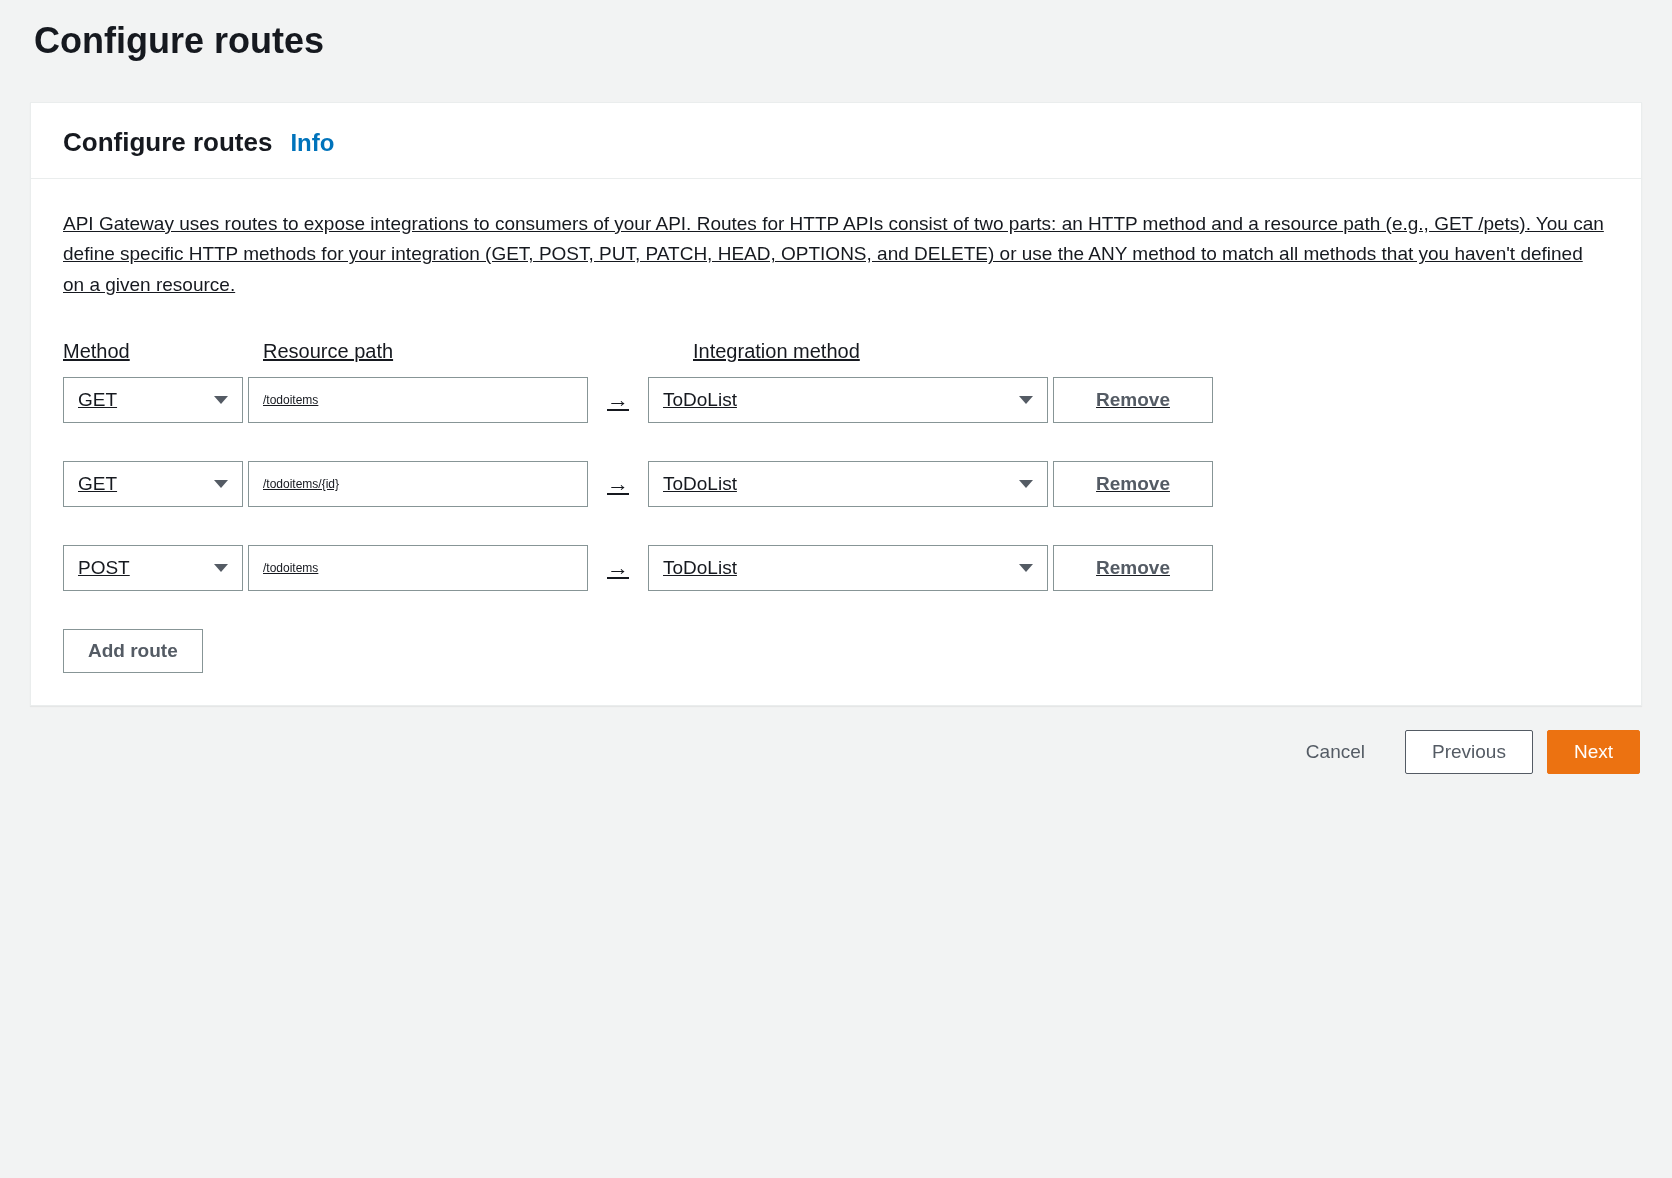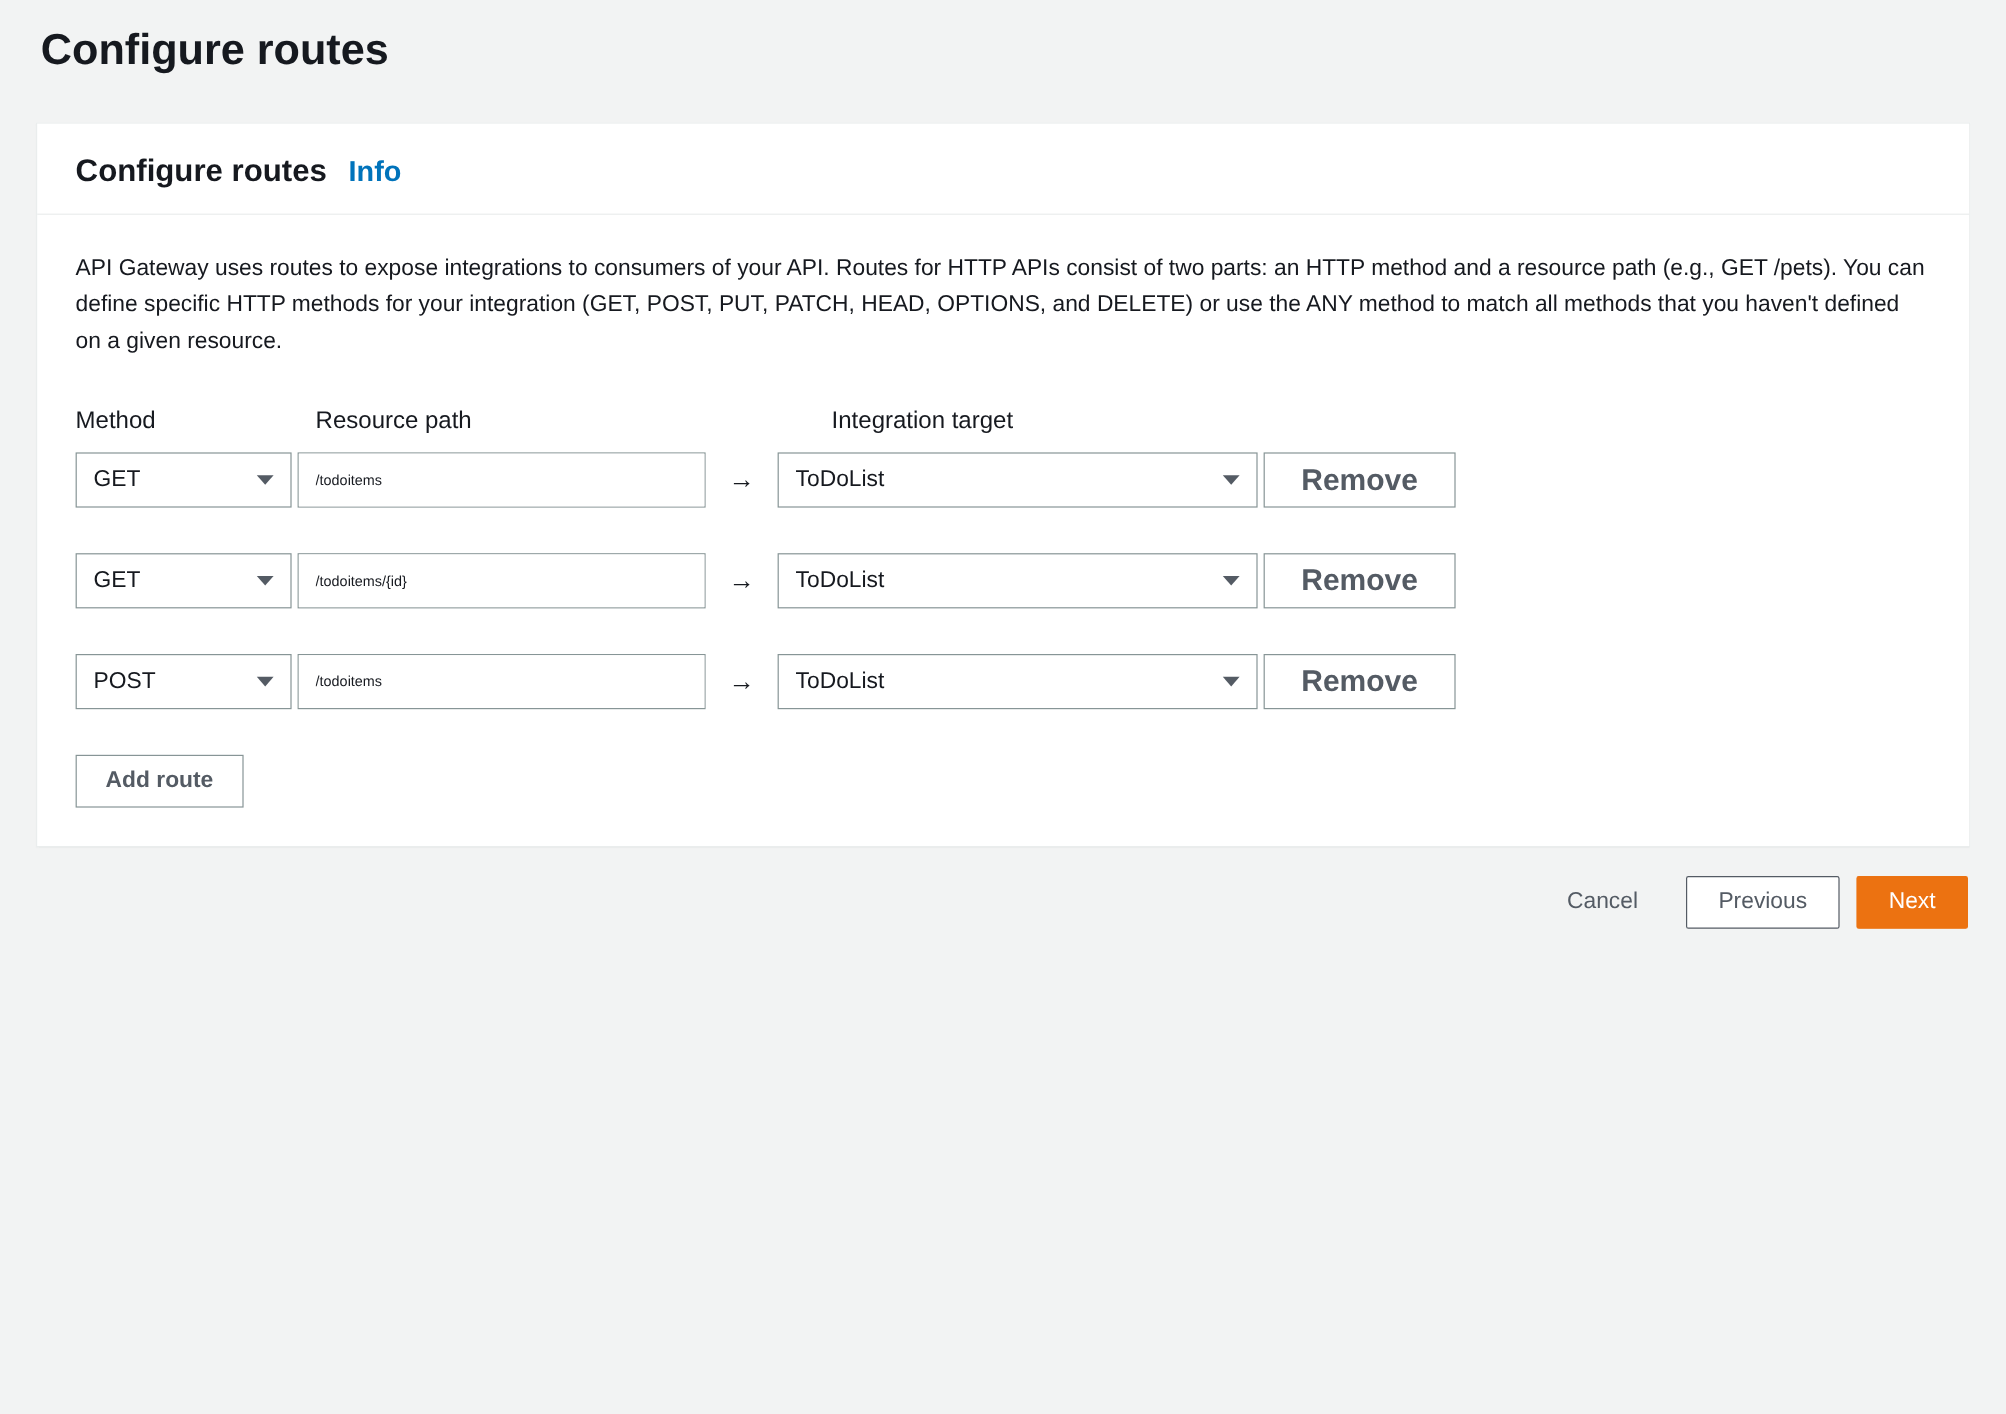--- a/index.html
+++ b/index.html
@@ -42,20 +42,21 @@
     }
     .info-link {
       color: #0073bb;
       font-size: 24px;
       font-weight: 600;
       text-decoration: none;
       cursor: pointer;
     }
     .card-body {
       padding: 30px 32px 32px;
+      text-decoration: underline;
     }
     .description {
       font-size: 19px;
       line-height: 1.6;
       color: #16191f;
       margin-bottom: 40px;
     }
     .columns-header {
       display: grid;
       grid-template-columns: 180px 340px 50px 400px 160px;
@@ -113,21 +114,21 @@
     }
     .arrow-cell {
       text-align: center;
       font-size: 22px;
       color: #16191f;
     }
     .remove-btn {
       border: 1px solid #879596;
       background: #fff;
       color: #545b64;
-      font-size: 25px;
+      font-size: 19px;
       font-weight: 700;
       height: 46px;
       cursor: pointer;
       font-family: inherit;
     }
     .add-route-btn {
       border: 1px solid #879596;
       background: #fff;
       color: #545b64;
       font-size: 19px;
@@ -179,21 +180,21 @@
       <h2>Configure routes</h2>
       <a class="info-link">Info</a>
     </div>
     <div class="card-body">
       <p class="description">API Gateway uses routes to expose integrations to consumers of your API. Routes for HTTP APIs consist of two parts: an HTTP method and a resource path (e.g., GET /pets). You can define specific HTTP methods for your integration (GET, POST, PUT, PATCH, HEAD, OPTIONS, and DELETE) or use the ANY method to match all methods that you haven't defined on a given resource.</p>
 
       <div class="columns-header">
         <div class="col-label">Method</div>
         <div class="col-label">Resource path</div>
         <div></div>
-        <div class="col-label">Integration target</div>
+        <div class="col-label">Integration method</div>
         <div></div>
       </div>
 
       
       <div class="route-row">
         <div class="select-wrap">
           <span class="select-value">GET</span>
           <span class="caret"></span>
         </div>
         <div class="input-wrap">

